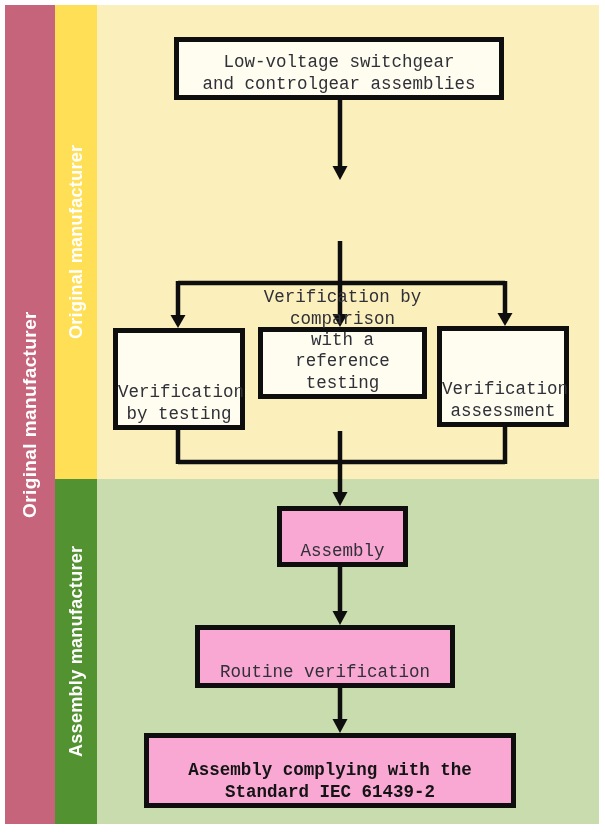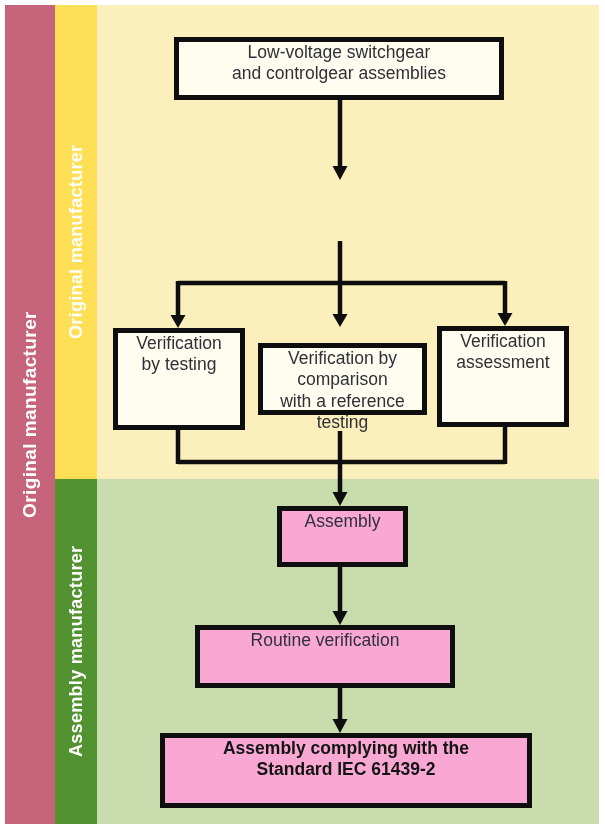--- a/index.html
+++ b/index.html
@@ -27,23 +27,23 @@
   }
   .vtext-outer{font-size:19px;letter-spacing:0.4px;}
   .vtext-inner{font-size:18px;letter-spacing:0.3px;}
   
   .connectors{position:absolute;left:0;top:0;width:605px;height:836px;pointer-events:none;}
   
   .fbox{
     position:absolute;box-sizing:border-box;
     border:5px solid #0e0e0e;
     background:#fffdf0;
-    display:flex;flex-direction:column;justify-content:flex-start;
+    display:flex;flex-direction:column;justify-content:flex-end;
     text-align:center;
-    font-size:17.5px;line-height:1.22;color:#303038;
+    font-size:17.5px;line-height:1.22;color:#303038;font-family:Liberation Mono, monospace;
   }
   .fbox.greenfill{background:#f9a8d4;}
   .fbox.bold{font-weight:bold;color:#141414;}
   .fbox span{display:block;}
 </style>
 </head>
 <body>
 
 <div class="stage">
 
@@ -98,38 +98,38 @@
     <span>Low-voltage switchgear</span>
     <span>and controlgear assemblies</span>
   </div>
 
 
   <div class="fbox" style="left:113px;top:328px;width:132px;height:102px">
     <span>Verification</span>
     <span>by testing</span>
   </div>
 
-  <div class="fbox" style="left:258px;top:343px;width:169px;height:72px">
+  <div class="fbox" style="left:258px;top:327px;width:169px;height:72px">
     <span>Verification by</span>
     <span>comparison</span>
     <span>with a reference</span>
     <span>testing</span>
   </div>
 
   <div class="fbox" style="left:437px;top:326px;width:132px;height:101px">
     <span>Verification</span>
     <span>assessment</span>
   </div>
 
   <div class="fbox greenfill" style="left:277px;top:506px;width:131px;height:61px">
     <span>Assembly</span>
   </div>
 
   <div class="fbox greenfill" style="left:195px;top:625px;width:260px;height:63px">
     <span>Routine verification</span>
   </div>
 
-  <div class="fbox greenfill bold" style="left:160px;top:733px;width:372px;height:75px">
+  <div class="fbox greenfill bold" style="left:144px;top:733px;width:372px;height:75px">
     <span>Assembly complying with the</span>
     <span>Standard IEC 61439-2</span>
   </div>
 
 </div>
 
 </body></html>

